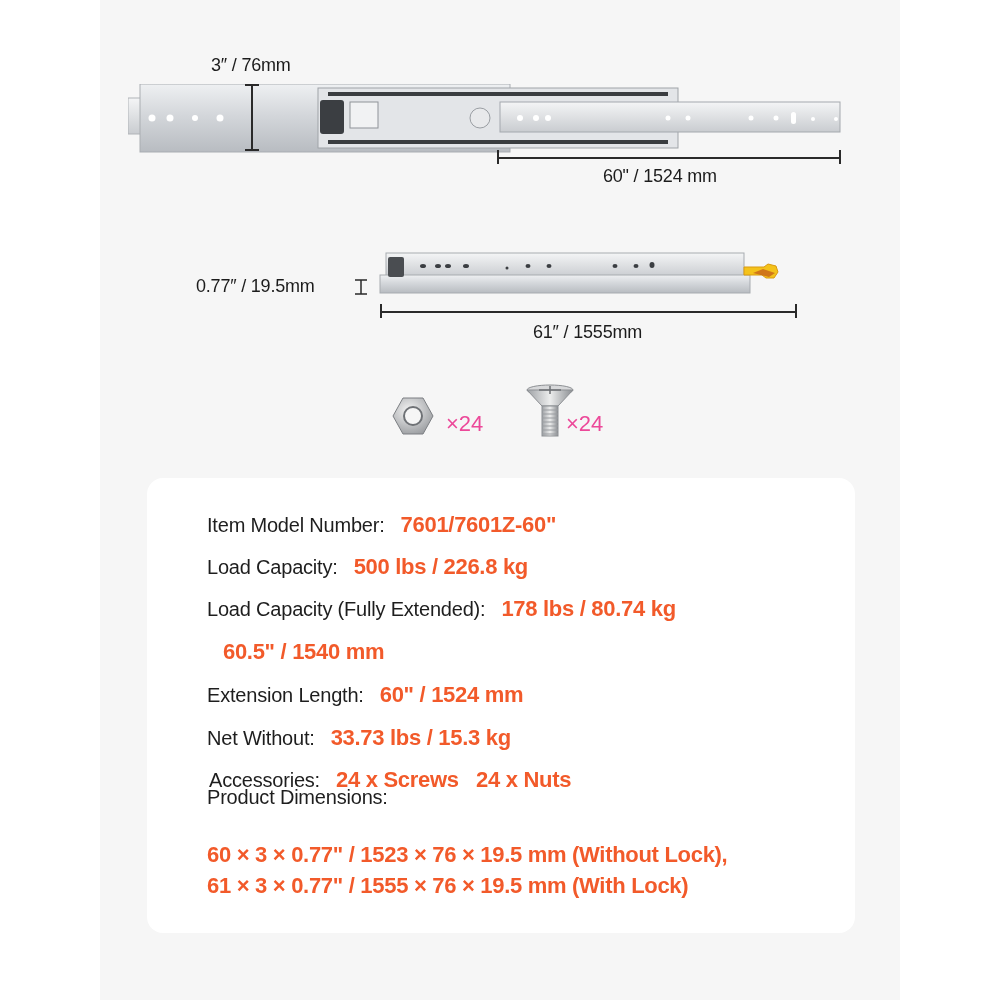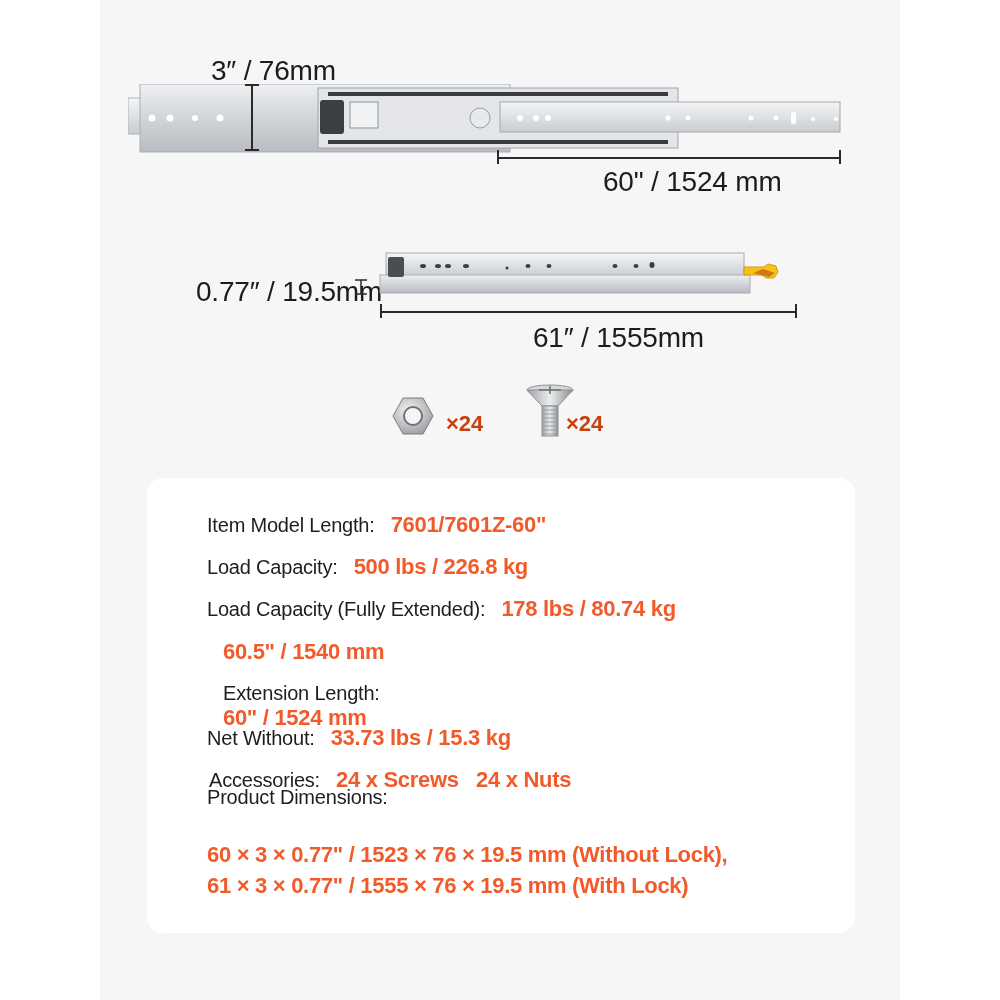--- a/index.html
+++ b/index.html
@@ -1,28 +1,28 @@
 <!DOCTYPE html>
 <html><head>
 <meta charset="utf-8">
 <style>
   * { box-sizing: border-box; margin: 0; padding: 0; }
   html, body { width: 1000px; height: 1000px; background: #ffffff; overflow: hidden; }
   body { font-family: "Liberation Sans", "DejaVu Sans", sans-serif; color: #1a1a1a; position: relative; }
   .panel { position: absolute; left: 100px; top: 0; width: 800px; height: 1000px; background: #f6f6f6; }
   .abs { position: absolute; }
-  .dim-label { font-size: 28px; color: #1c1c1c; white-space: nowrap; letter-spacing: -0.2px; }
+  .dim-label { font-size: 18px; color: #1c1c1c; white-space: nowrap; letter-spacing: -0.2px; }
   .hline { position: absolute; height: 2px; background: #2a2a2a; }
   .vline { position: absolute; width: 2px; background: #2a2a2a; }
   .card { position: absolute; left: 147px; top: 478px; width: 708px; height: 455px; background: #ffffff; border-radius: 16px; }
   .spec-row { position: absolute; left: 60px; font-size: 20px; white-space: nowrap; display: flex; align-items: baseline; }
   .spec-label { color: #1e1e1e; letter-spacing: -0.2px; }
   .spec-value { color: #f25a2a; font-weight: bold; font-size: 22px; margin-left: 16px; letter-spacing: -0.3px; }
   .dims-value { position: absolute; left: 60px; color: #f25a2a; font-weight: bold; font-size: 22px; white-space: nowrap; letter-spacing: -0.3px; }
-  .qty { font-size: 22px; color: #c2410c; font-weight: bold; }
+  .qty { font-size: 22px; color: #ec4899; }
 </style>
 </head>
 <body>
 
 <div class="panel"></div>
 
 <div class="abs" style="left:0;top:0;width:1000px;height:200px;">
   <span class="abs dim-label" style="left:211px;top:55px;">3″ / 76mm</span>
   <svg class="abs" style="left:128px;top:84px;" width="714" height="72" viewBox="0 0 714 72">
     <defs>
@@ -133,35 +133,35 @@
     <rect x="17" y="22" width="16" height="30" fill="url(#screwg)" stroke="#8c8f93"></rect>
     <g stroke="#9a9da1" stroke-width="1">
       <path d="M17 26 H33 M17 30 H33 M17 34 H33 M17 38 H33 M17 42 H33 M17 46 H33 M17 50 H33"></path>
     </g>
   </svg>
   <span class="abs qty" style="left:186px;top:27px;">×24</span>
 </div>
 
 <div class="card">
   <div class="spec-row" style="top:34px;">
-    <span class="spec-label">Item Model Length:</span>
+    <span class="spec-label">Item Model Number:</span>
     <span class="spec-value">7601/7601Z-60"</span>
   </div>
   <div class="spec-row" style="top:76px;">
     <span class="spec-label">Load Capacity:</span>
     <span class="spec-value">500 lbs / 226.8 kg</span>
   </div>
   <div class="spec-row" style="top:118px;">
     <span class="spec-label">Load Capacity (Fully Extended):</span>
     <span class="spec-value">178 lbs / 80.74 kg</span>
   </div>
   <div class="spec-row" style="top:161px;">
     <span class="spec-value">60.5" / 1540 mm</span>
   </div>
-  <div class="spec-row" style="top:204px;flex-direction:column;">
+  <div class="spec-row" style="top:204px;">
     <span class="spec-label">Extension Length:</span>
     <span class="spec-value">60" / 1524 mm</span>
   </div>
   <div class="spec-row" style="top:247px;">
     <span class="spec-label">Net Without:</span>
     <span class="spec-value">33.73 lbs / 15.3 kg</span>
   </div>
   <div class="spec-row" style="top:289px;left:62px;">
     <span class="spec-label">Accessories:</span>
     <span class="spec-value" style="white-space:pre;">24 x Screws   24 x Nuts</span>

